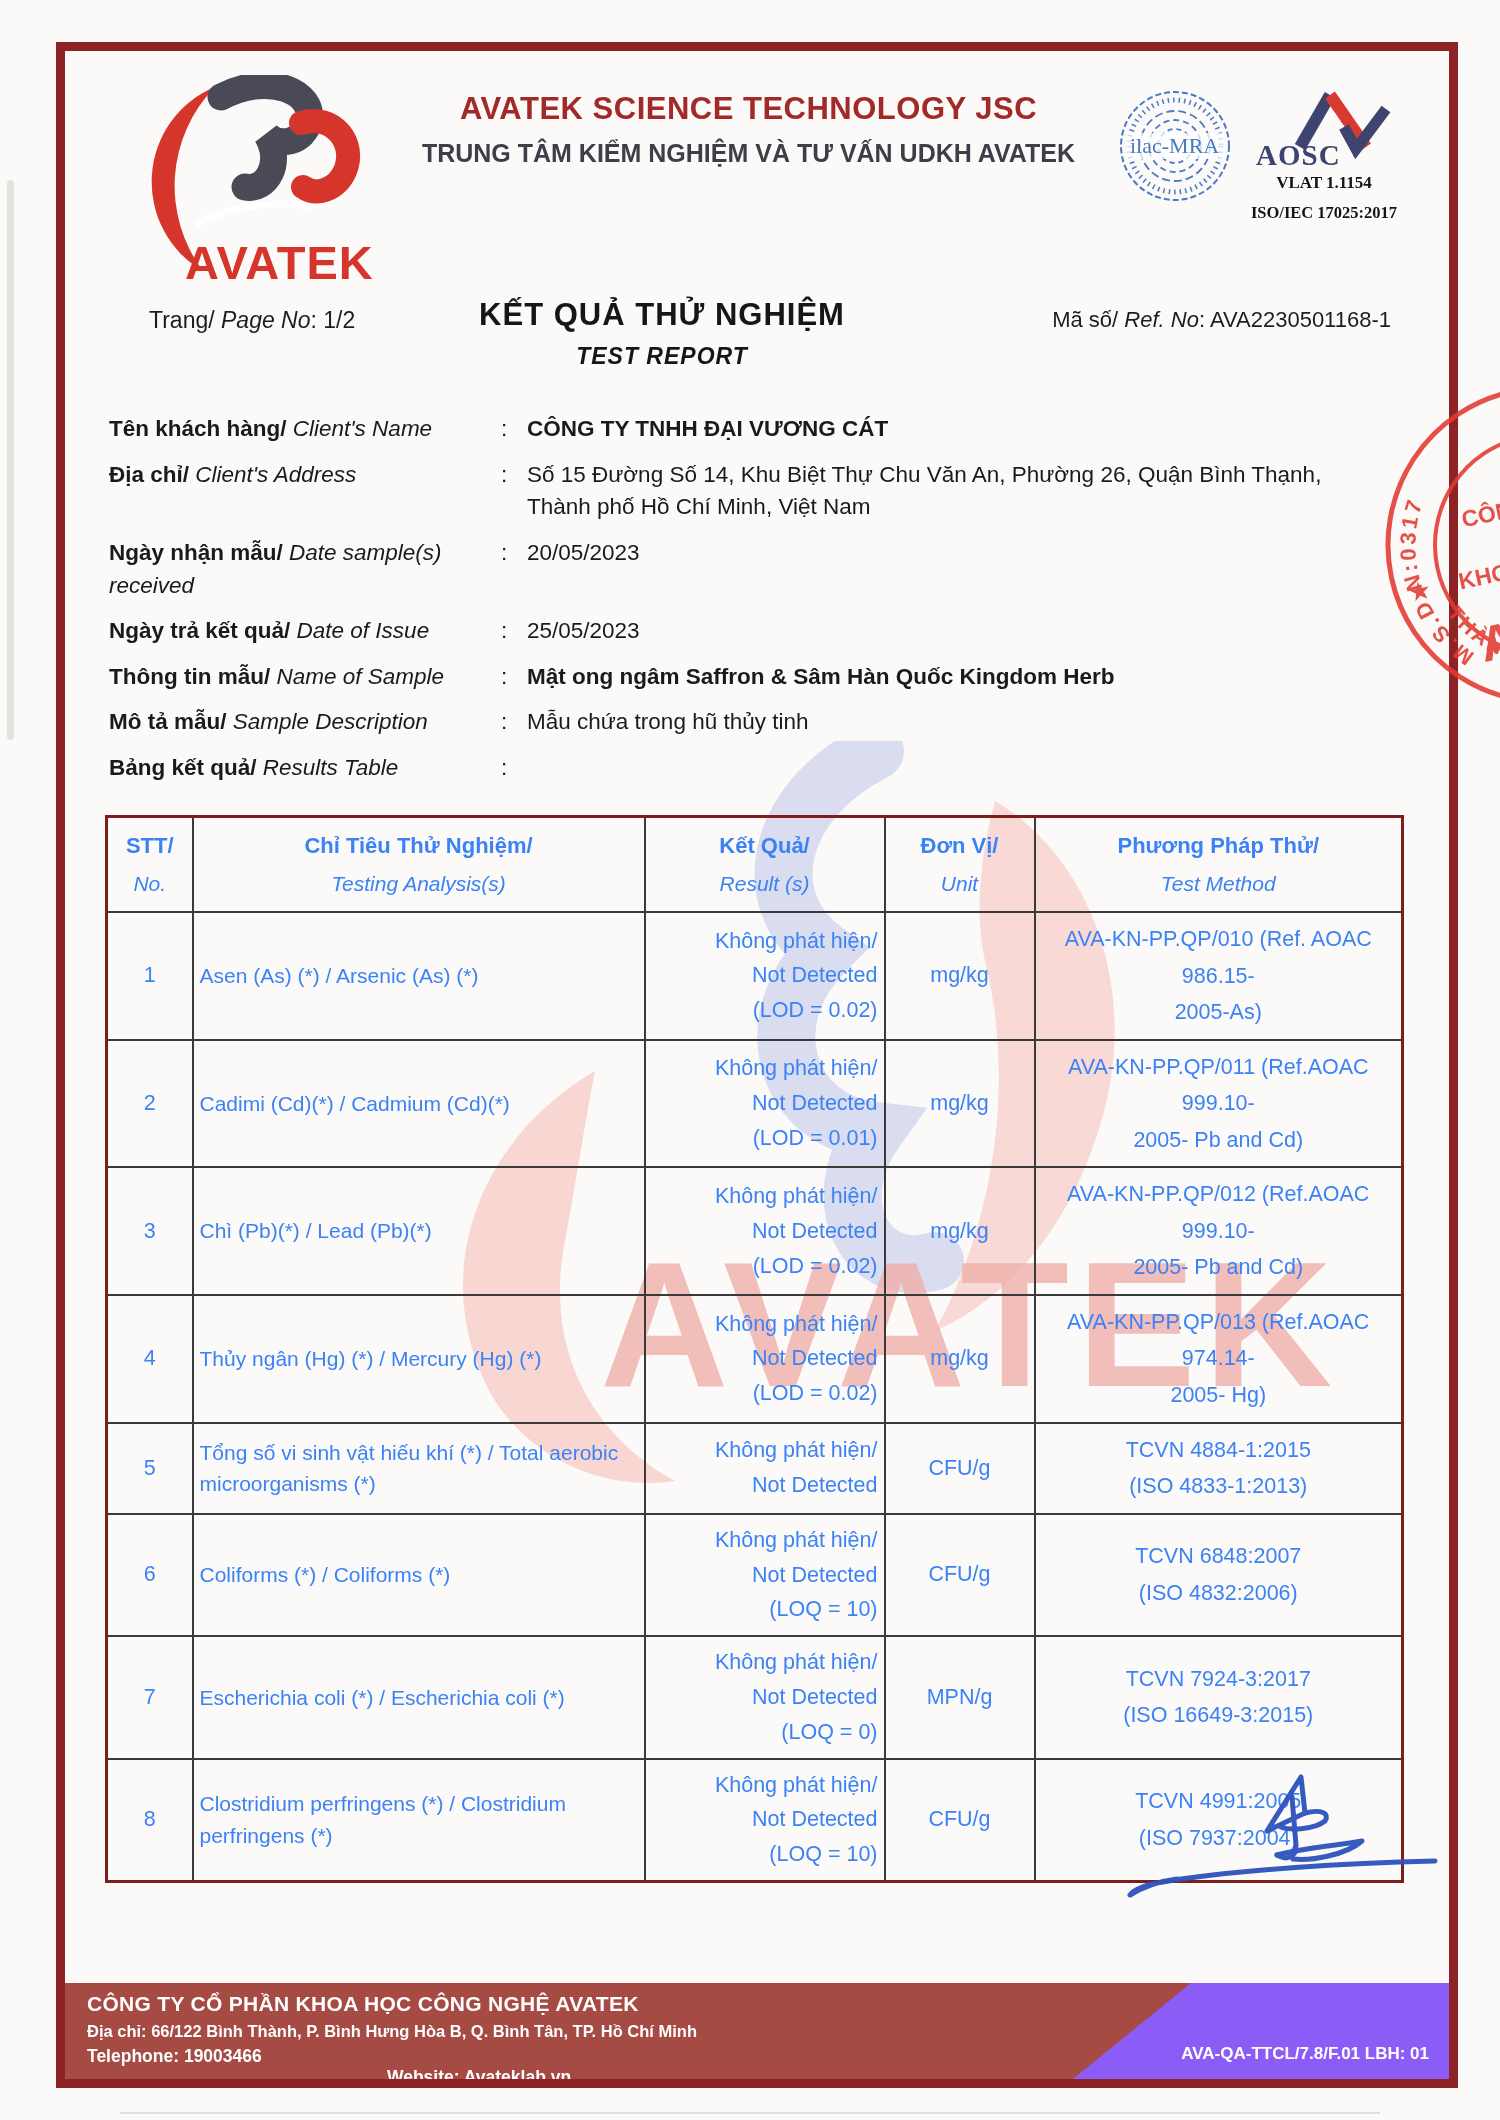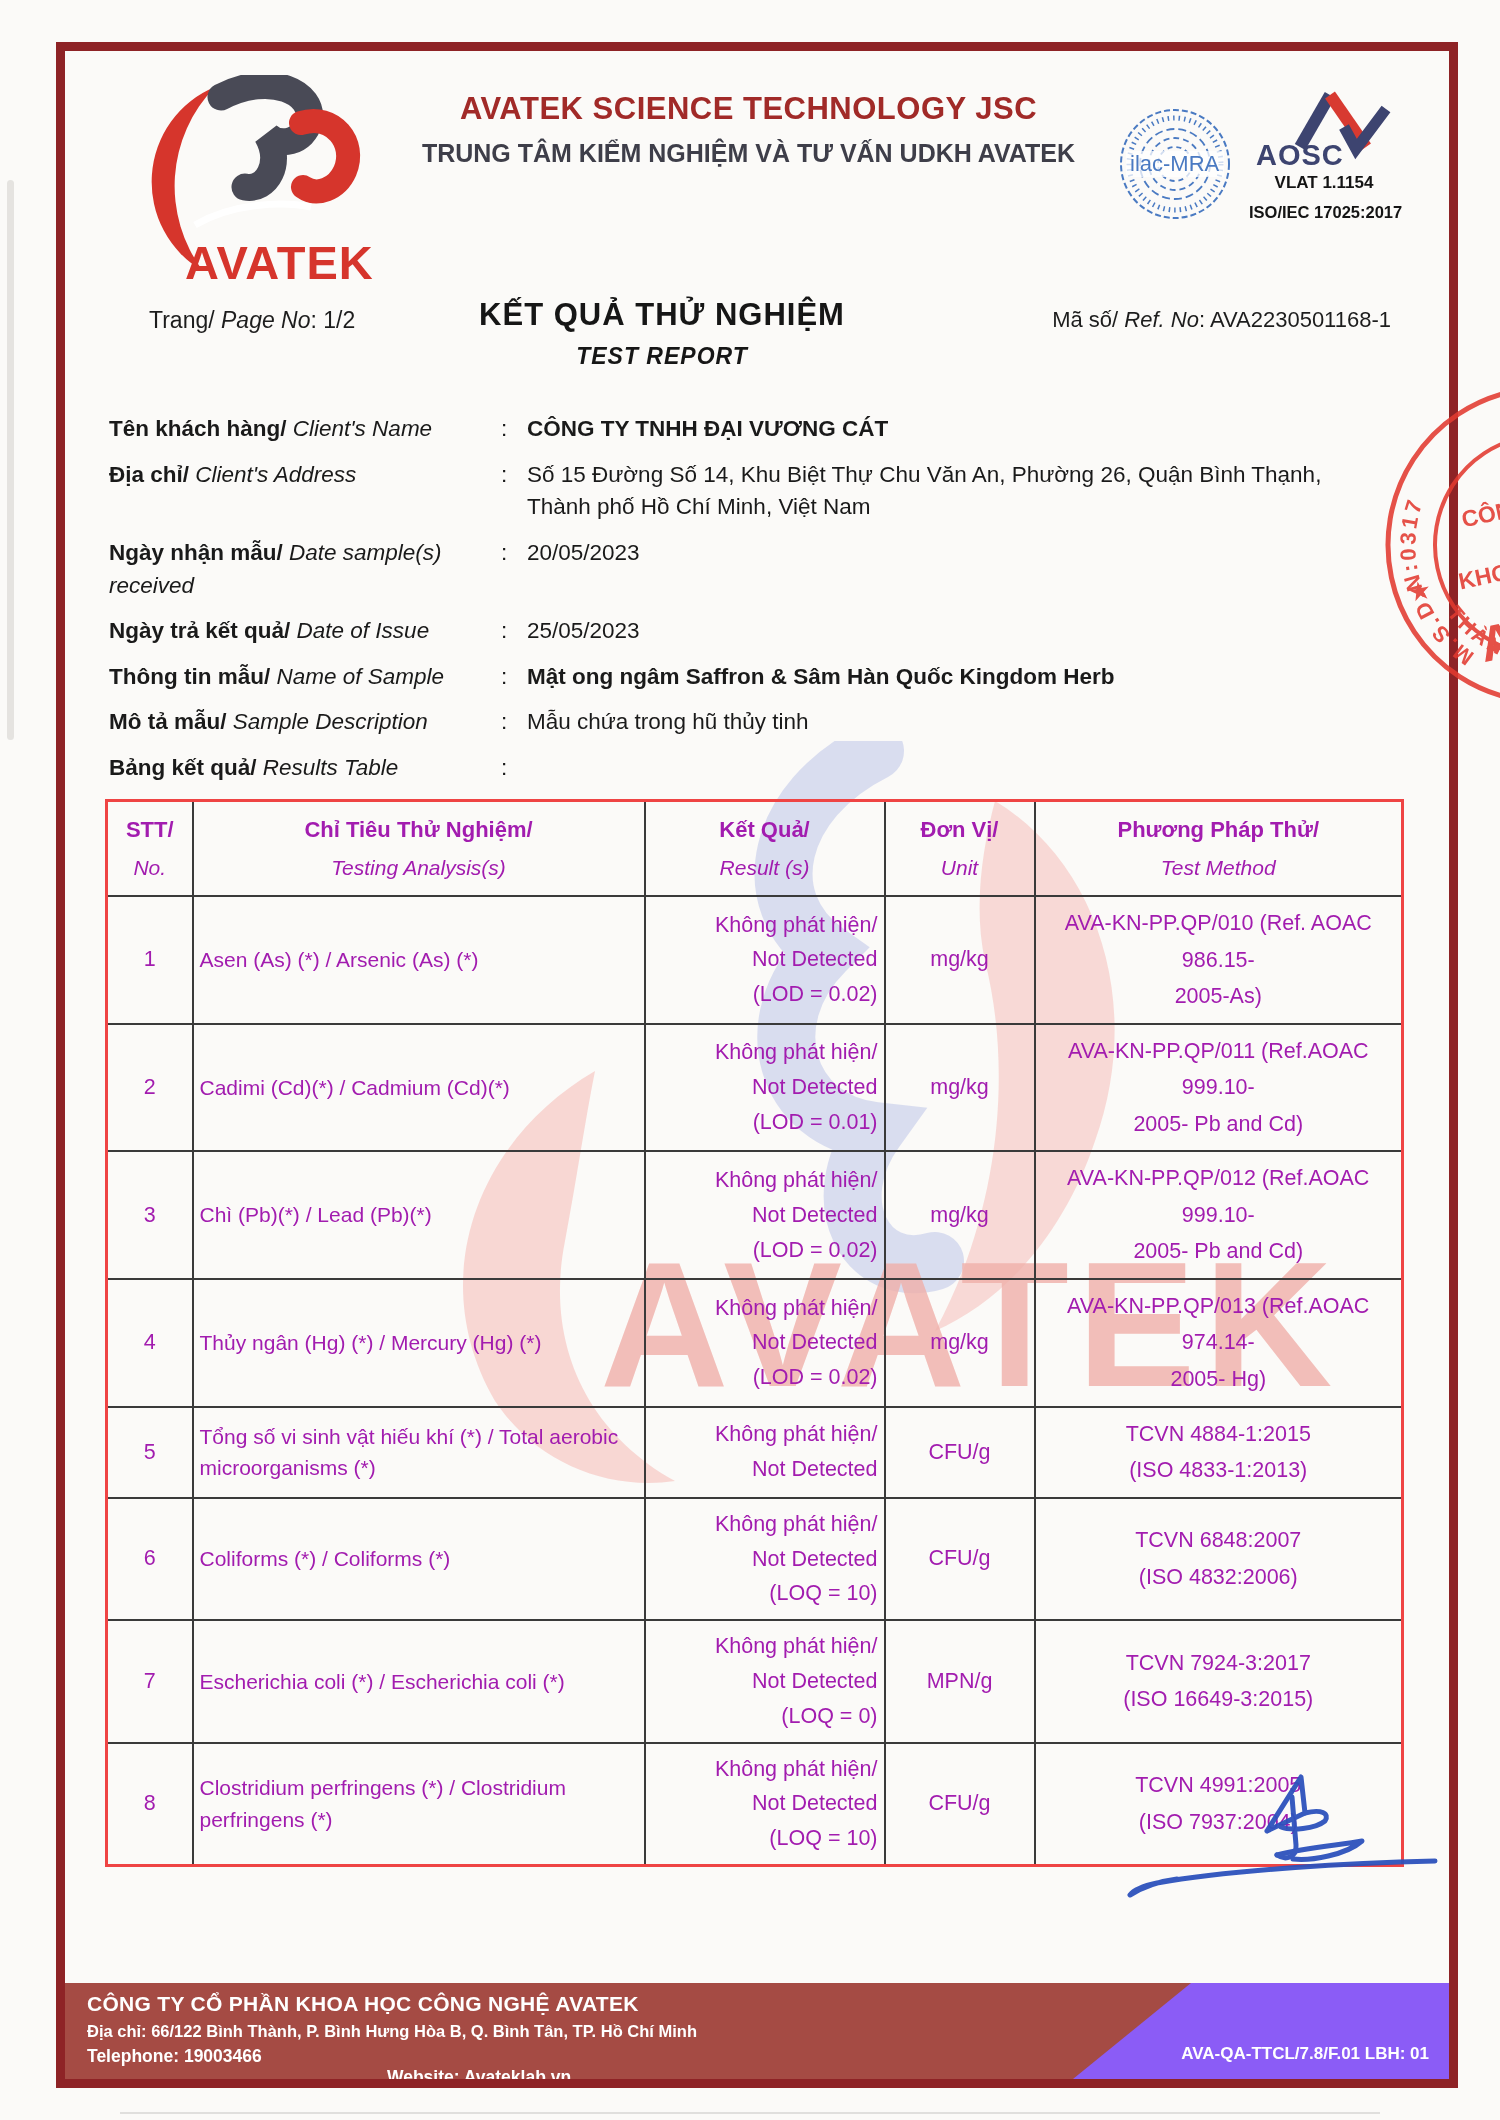--- a/index.html
+++ b/index.html
@@ -8,21 +8,21 @@
   .frame{position:absolute; left:56px; top:42px; width:1384px; height:2028px;
          border:9px solid #8e2326; background:transparent;}
   .content{position:relative; z-index:1;}
 
   
   .header{display:flex; padding:24px 26px 0 38px; gap:6px; align-items:flex-start;}
   .logo-box{flex:none; width:276px;}
   .head-center{flex:1; text-align:center; padding-top:16px; min-width:0;}
   .company-name{font-size:31px; font-weight:bold; color:#a12a28; letter-spacing:.5px; white-space:nowrap;}
   .center-name{font-size:25px; font-weight:bold; color:#3e3e49; margin-top:12px; white-space:nowrap;}
-  .certs{flex:none; width:305px; display:flex; gap:16px; padding-top:14px; align-items:flex-end;}
+  .certs{flex:none; width:305px; display:flex; gap:16px; padding-top:14px; align-items:flex-start;font-family:Liberation Serif, serif;}
   .aosc-col{text-align:center; width:150px;}
   .vlat{font-size:17px; font-weight:bold; color:#141414; margin-top:0px;}
   .iso{font-size:16.5px; font-weight:bold; color:#141414; margin-top:10px; white-space:nowrap;}
 
   
   .title-row{position:relative; height:96px; margin-top:6px;}
   .page-no{position:absolute; left:84px; top:10px; font-size:23px; color:#1d1d1d;}
   .titles{padding-right:190px; text-align:center;}
   .main-title{font-size:31px; font-weight:bold; color:#161616; letter-spacing:1px;}
   .test-report{font-size:23px; font-weight:bold; font-style:italic; margin-top:10px; color:#161616; letter-spacing:1px;}
@@ -33,22 +33,22 @@
 
   
   .info{padding:20px 40px 0 44px; color:#1a1a1a;}
   .info-row{display:flex; margin-bottom:13px; font-size:22.5px; line-height:1.45;}
   .info-label{width:392px; flex:none;}
   .colon{width:26px; flex:none;}
   .info-value{flex:1; white-space:pre-line;}
   .bold-val{font-weight:bold;}
 
   
-  table.results{margin:14px 0 0 40px; width:1296px; border-collapse:collapse; border:3px solid #ef4444;
-                font-size:21.5px; color:#a21caf; background:transparent; table-layout:fixed;}
+  table.results{margin:30px 0 0 40px; width:1296px; border-collapse:collapse; border:3px solid #7f1d1d;
+                font-size:21.5px; color:#3b82f6; background:transparent; table-layout:fixed;}
   table.results th, table.results td{border:2px solid #3a3a3a; padding:8px 6px; vertical-align:middle;}
   th .th-vi{display:block; font-weight:bold; font-size:22px; line-height:1.8;}
   th .th-en{display:block; font-style:italic; font-weight:normal; font-size:21px; line-height:1.8;}
   td.c-no{text-align:center;}
   td.c-analysis{text-align:left; padding-left:10px; padding-right:4px; line-height:1.5; font-size:21px;}
   td.c-result{text-align:right; white-space:pre-line; line-height:1.62;}
   td.c-unit{text-align:center;}
   td.c-method{text-align:center; white-space:pre-line; line-height:1.7;}
 
   

